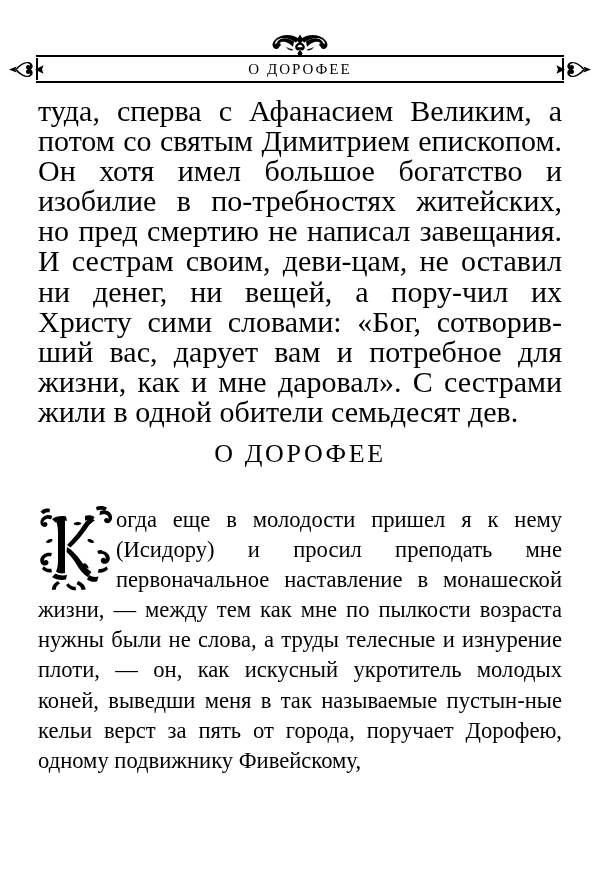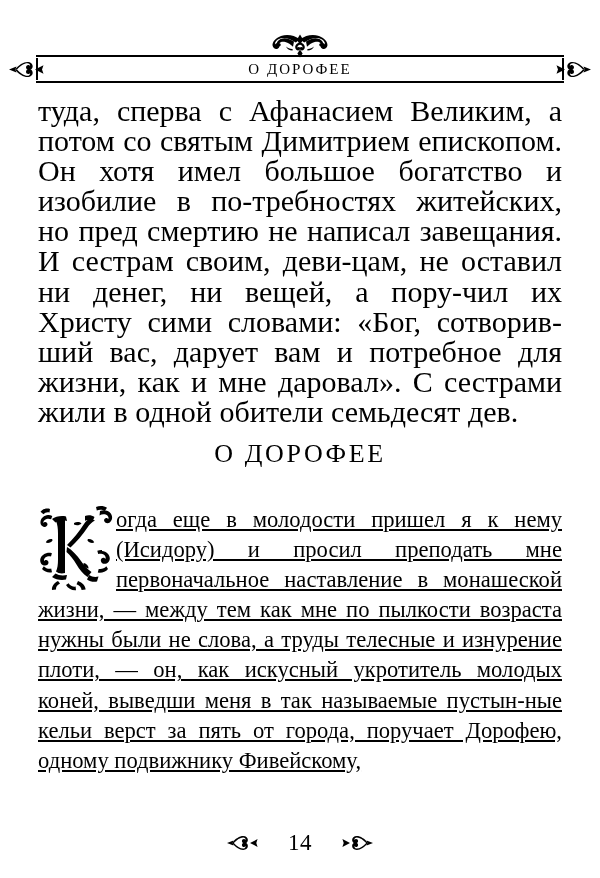--- a/index.html
+++ b/index.html
@@ -114,21 +114,20 @@
     line-height: 32px;
     white-space: nowrap;
   }
 
   
   .dropcap-block {
     position: absolute;
     left: 38px;
     top: 505px;
     width: 524px;
-    text-decoration: underline;
   }
   .dropcap-figure {
     float: left;
     width: 78px;
     height: 86px;
     margin: 0px 4px 0 0;
     line-height: 0;
     shape-outside: border-box;
   }
   .dropcap-figure svg { display: block; }
@@ -285,48 +284,14 @@
           <path d="M50 34 c2.8 -0.5 5.4 1 6.2 3.5 c-2.6 1 -5.5 0 -6.8 -2.3 z"></path>
           <path d="M14 34 c-2.8 -0.5 -5.4 1 -6.2 3.5 c2.6 1 5.5 0 6.8 -2.3 z"></path>
           <path d="M46 58 c2.6 0.6 4.5 2.8 4.6 5.4 c-2.6 -0.2 -4.8 -2 -5.4 -4.4 z"></path>
         </g>
       </svg>
     </div>
 
     <p class="para-drop">огда еще в молодости пришел я к нему (Исидору) и просил преподать мне первоначальное наставление в монашеской жизни, — между тем как мне по пылкости возраста нужны были не слова, а труды телесные и изнурение плоти, — он, как искусный укротитель молодых коней, выведши меня в так называемые пустын-ные кельи верст за пять от города, поручает Дорофею, одному подвижнику Фивейскому,</p>
   </div>
 
-  <div class="footer">
-
-    <div class="footer-fleur">
-      <svg viewBox="0 0 40 24" width="40" height="24" xmlns="http://www.w3.org/2000/svg">
-        <g fill="#000">
-          <path d="M1 12 l6.5 -2.6 l-1.0 2.6 l1.0 2.6 z"></path>
-          <path d="M6 12 c3.2 -4.2 7.6 -6.9 11.2 -6.9 c2.9 0 4.7 1.8 4.7 3.9 c0 2.0 -1.6 3.4 -3.3 3.4
-                   c-1.5 0 -2.7 -1.1 -2.7 -2.4 c0 -1.2 0.9 -2.1 2.0 -2.1 c0.8 0 1.4 0.4 1.7 1.1
-                   c0.2 -1.4 -0.9 -2.6 -2.5 -2.6 c-2.7 0 -6.5 2.3 -9.3 5.7 z"></path>
-          <path d="M6 12 c3.2 4.2 7.6 6.9 11.2 6.9 c2.9 0 4.7 -1.8 4.7 -3.9 c0 -2.0 -1.6 -3.4 -3.3 -3.4
-                   c-1.5 0 -2.7 1.1 -2.7 2.4 c0 1.2 0.9 2.1 2.0 2.1 c0.8 0 1.4 -0.4 1.7 -1.1
-                   c0.2 1.4 -0.9 2.6 -2.5 2.6 c-2.7 0 -6.5 -2.3 -9.3 -5.7 z"></path>
-          <path d="M24 12 l7.6 -3.9 l-1.3 3.9 l1.3 3.9 z"></path>
-        </g>
-      </svg>
-    </div>
-
-    <div class="page-number">14</div>
-
-    <div class="footer-fleur">
-      <svg viewBox="0 0 40 24" width="40" height="24" xmlns="http://www.w3.org/2000/svg">
-        <g fill="#000" transform="translate(40,0) scale(-1,1)">
-          <path d="M1 12 l6.5 -2.6 l-1.0 2.6 l1.0 2.6 z"></path>
-          <path d="M6 12 c3.2 -4.2 7.6 -6.9 11.2 -6.9 c2.9 0 4.7 1.8 4.7 3.9 c0 2.0 -1.6 3.4 -3.3 3.4
-                   c-1.5 0 -2.7 -1.1 -2.7 -2.4 c0 -1.2 0.9 -2.1 2.0 -2.1 c0.8 0 1.4 0.4 1.7 1.1
-                   c0.2 -1.4 -0.9 -2.6 -2.5 -2.6 c-2.7 0 -6.5 2.3 -9.3 5.7 z"></path>
-          <path d="M6 12 c3.2 4.2 7.6 6.9 11.2 6.9 c2.9 0 4.7 -1.8 4.7 -3.9 c0 -2.0 -1.6 -3.4 -3.3 -3.4
-                   c-1.5 0 -2.7 1.1 -2.7 2.4 c0 1.2 0.9 2.1 2.0 2.1 c0.8 0 1.4 -0.4 1.7 -1.1
-                   c0.2 1.4 -0.9 2.6 -2.5 2.6 c-2.7 0 -6.5 -2.3 -9.3 -5.7 z"></path>
-          <path d="M24 12 l7.6 -3.9 l-1.3 3.9 l1.3 3.9 z"></path>
-        </g>
-      </svg>
-    </div>
-  </div>
 
 </div>
 
 </body></html>

